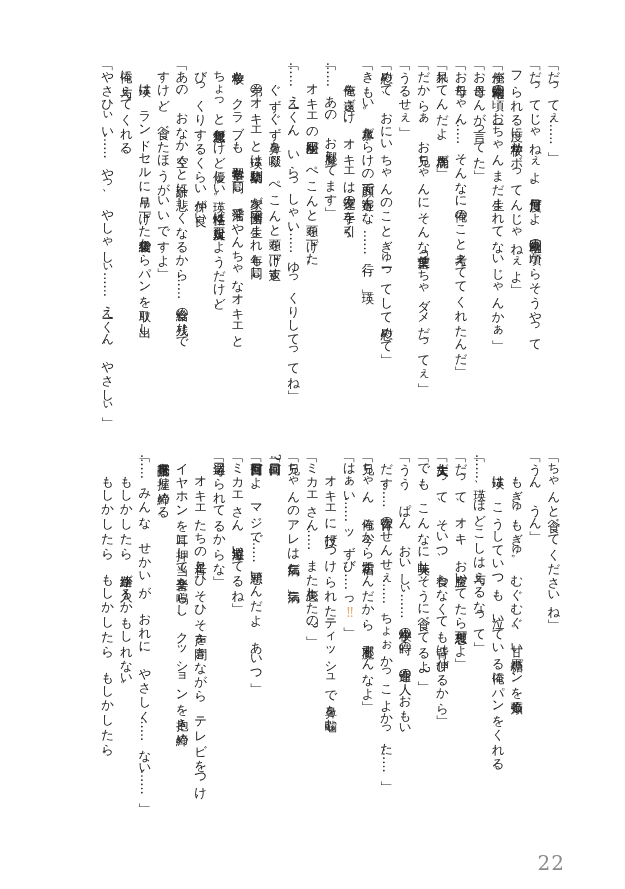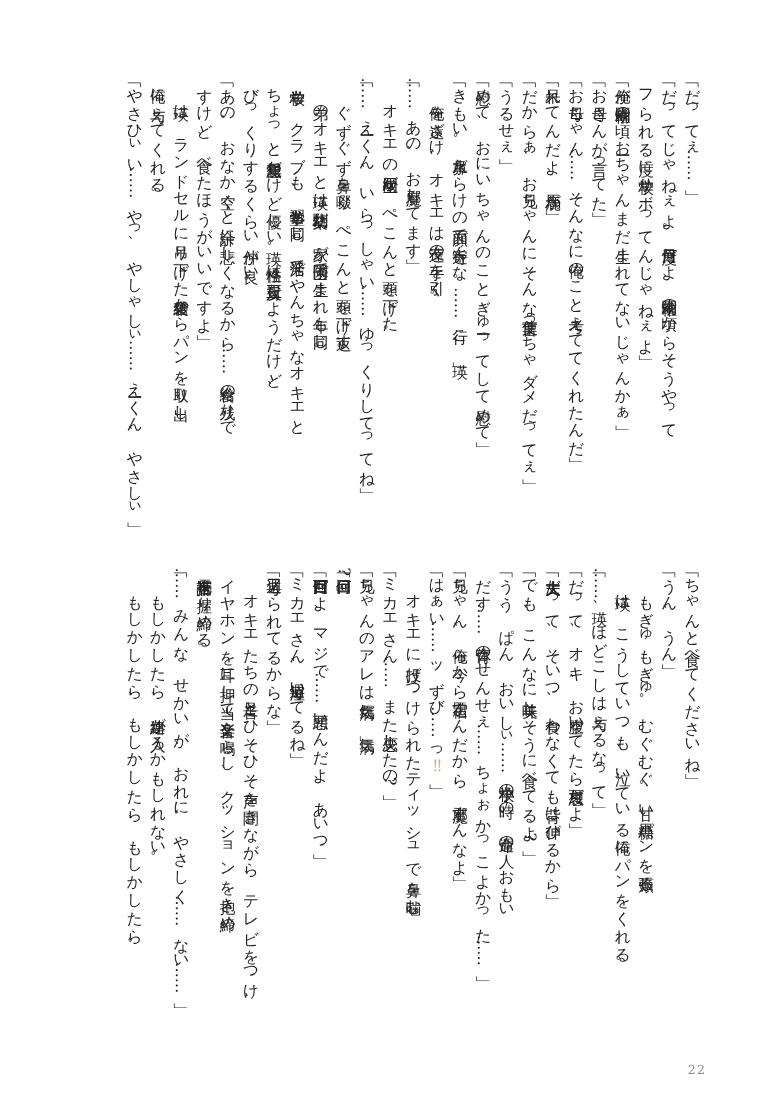--- a/index.html
+++ b/index.html
@@ -37,21 +37,21 @@
   }
   .vblock p.indent {
     text-indent: 1em;
   }
   #block-upper { top: 62px; }
   #block-lower { top: 454px; }
   .page-number {
     position: absolute;
     top: 851px;
     right: 60px;
-    font-size: 10px;
+    font-size: 20px;
     letter-spacing: 1px;
     color: #8b8b8b;
   }
 </style>
 </head>
 <body>
 
 <div class="page">
 
   <div id="block-upper" class="vblock" style="color: rgb(34, 34, 34);">

